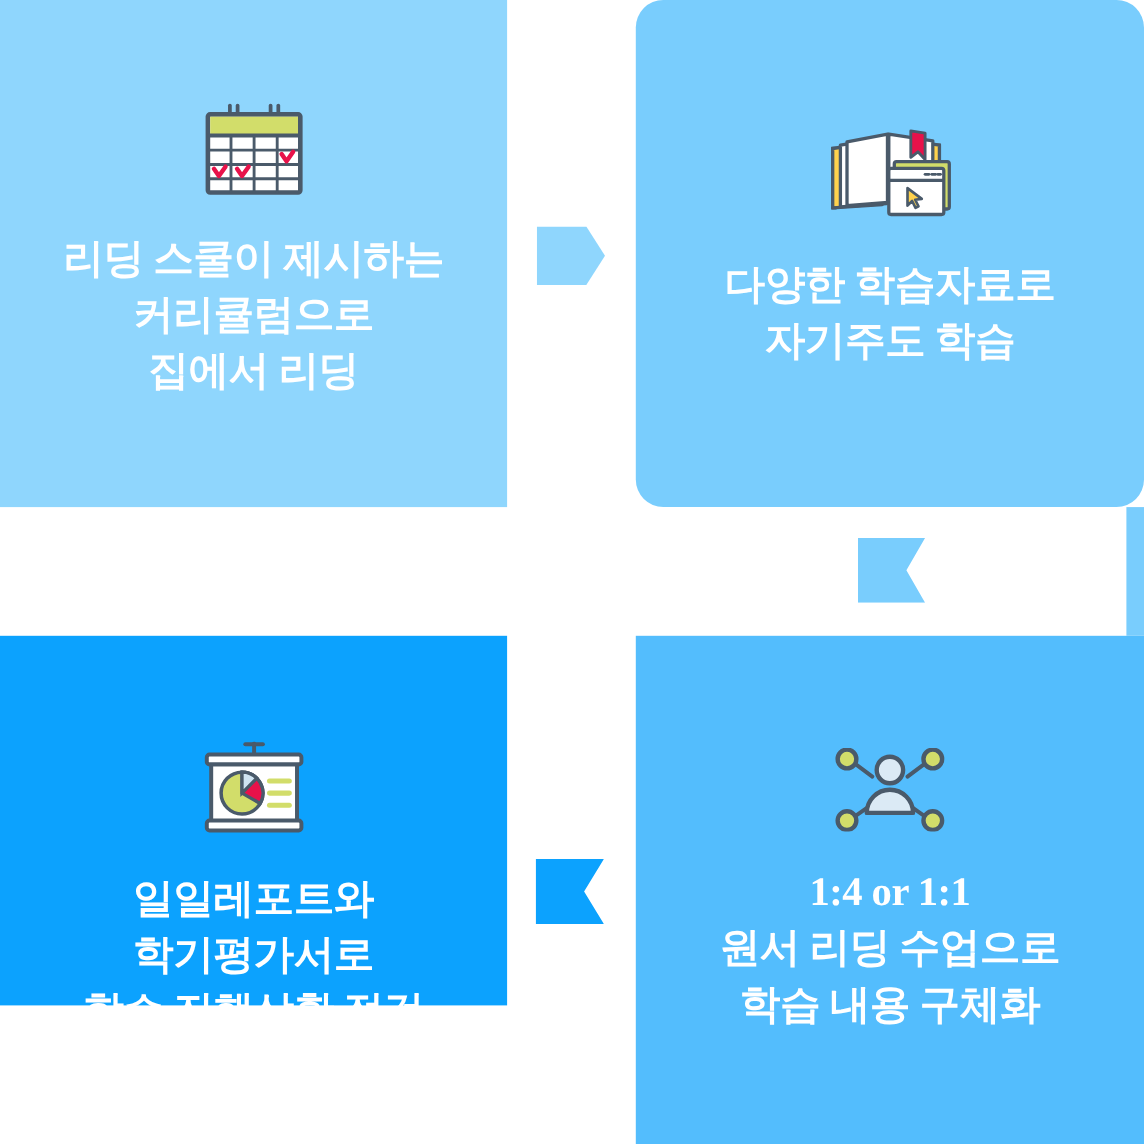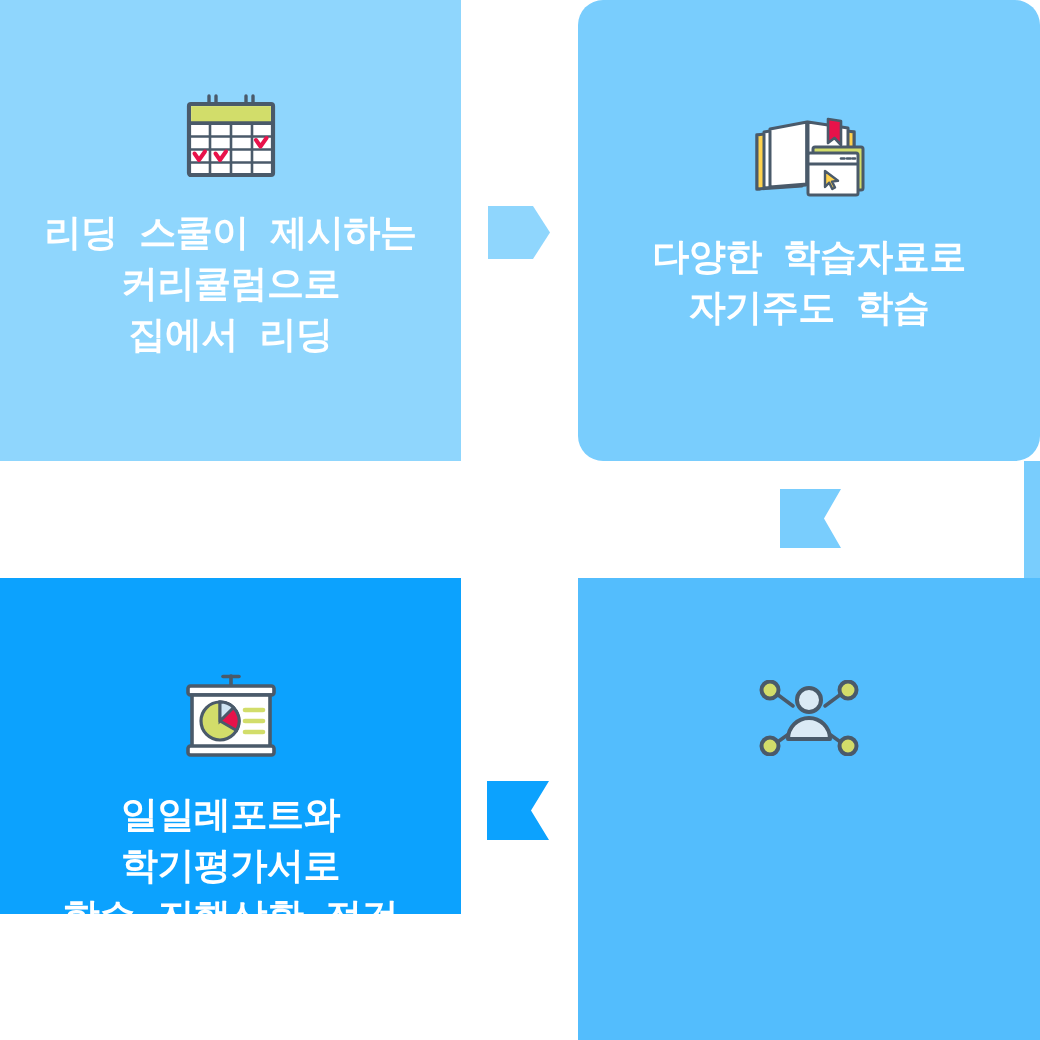--- a/index.html
+++ b/index.html
@@ -7,21 +7,21 @@
     margin: 0;
     padding: 0;
     background: #ffffff;
   }
   #stage {
     position: relative;
     width: 1040px;
     height: 1040px;
     background: #ffffff;
     overflow: hidden;
-    font-family: Liberation Mono, monospace;
+    font-family: Liberation Serif, serif;
   }
 
   
   .panel {
     position: absolute;
     box-sizing: border-box;
     display: flex;
     flex-direction: column;
     align-items: center;
     justify-content: flex-start;
@@ -198,20 +198,23 @@
         <path d="M29 59 a21 21 0 0 1 42 0 Z" fill="#dbeaf5" stroke="#4a5a6a" stroke-width="4" stroke-linejoin="round"></path>
 
         <g fill="#d2dd6a" stroke="#4a5a6a" stroke-width="4">
           <circle cx="11" cy="10" r="8.5"></circle>
           <circle cx="89" cy="10" r="8.5"></circle>
           <circle cx="11" cy="66" r="8.5"></circle>
           <circle cx="89" cy="66" r="8.5"></circle>
         </g>
       </svg>
     </span>
+    <div class="panel-text">1:4 or 1:1
+원서 리딩 수업으로
+학습 내용 구체화</div>
   </div>
 
   <div id="right-strip" style="background:#79cdfd"></div>
 
   <div class="connector" id="conn-1">
     <svg width="62" height="53" viewBox="0 0 62 53" xmlns="http://www.w3.org/2000/svg">
       <path d="M0 0 H45 L62 26.5 L45 53 H0 Z" fill="#8fd6fd"></path>
     </svg>
   </div>
 

